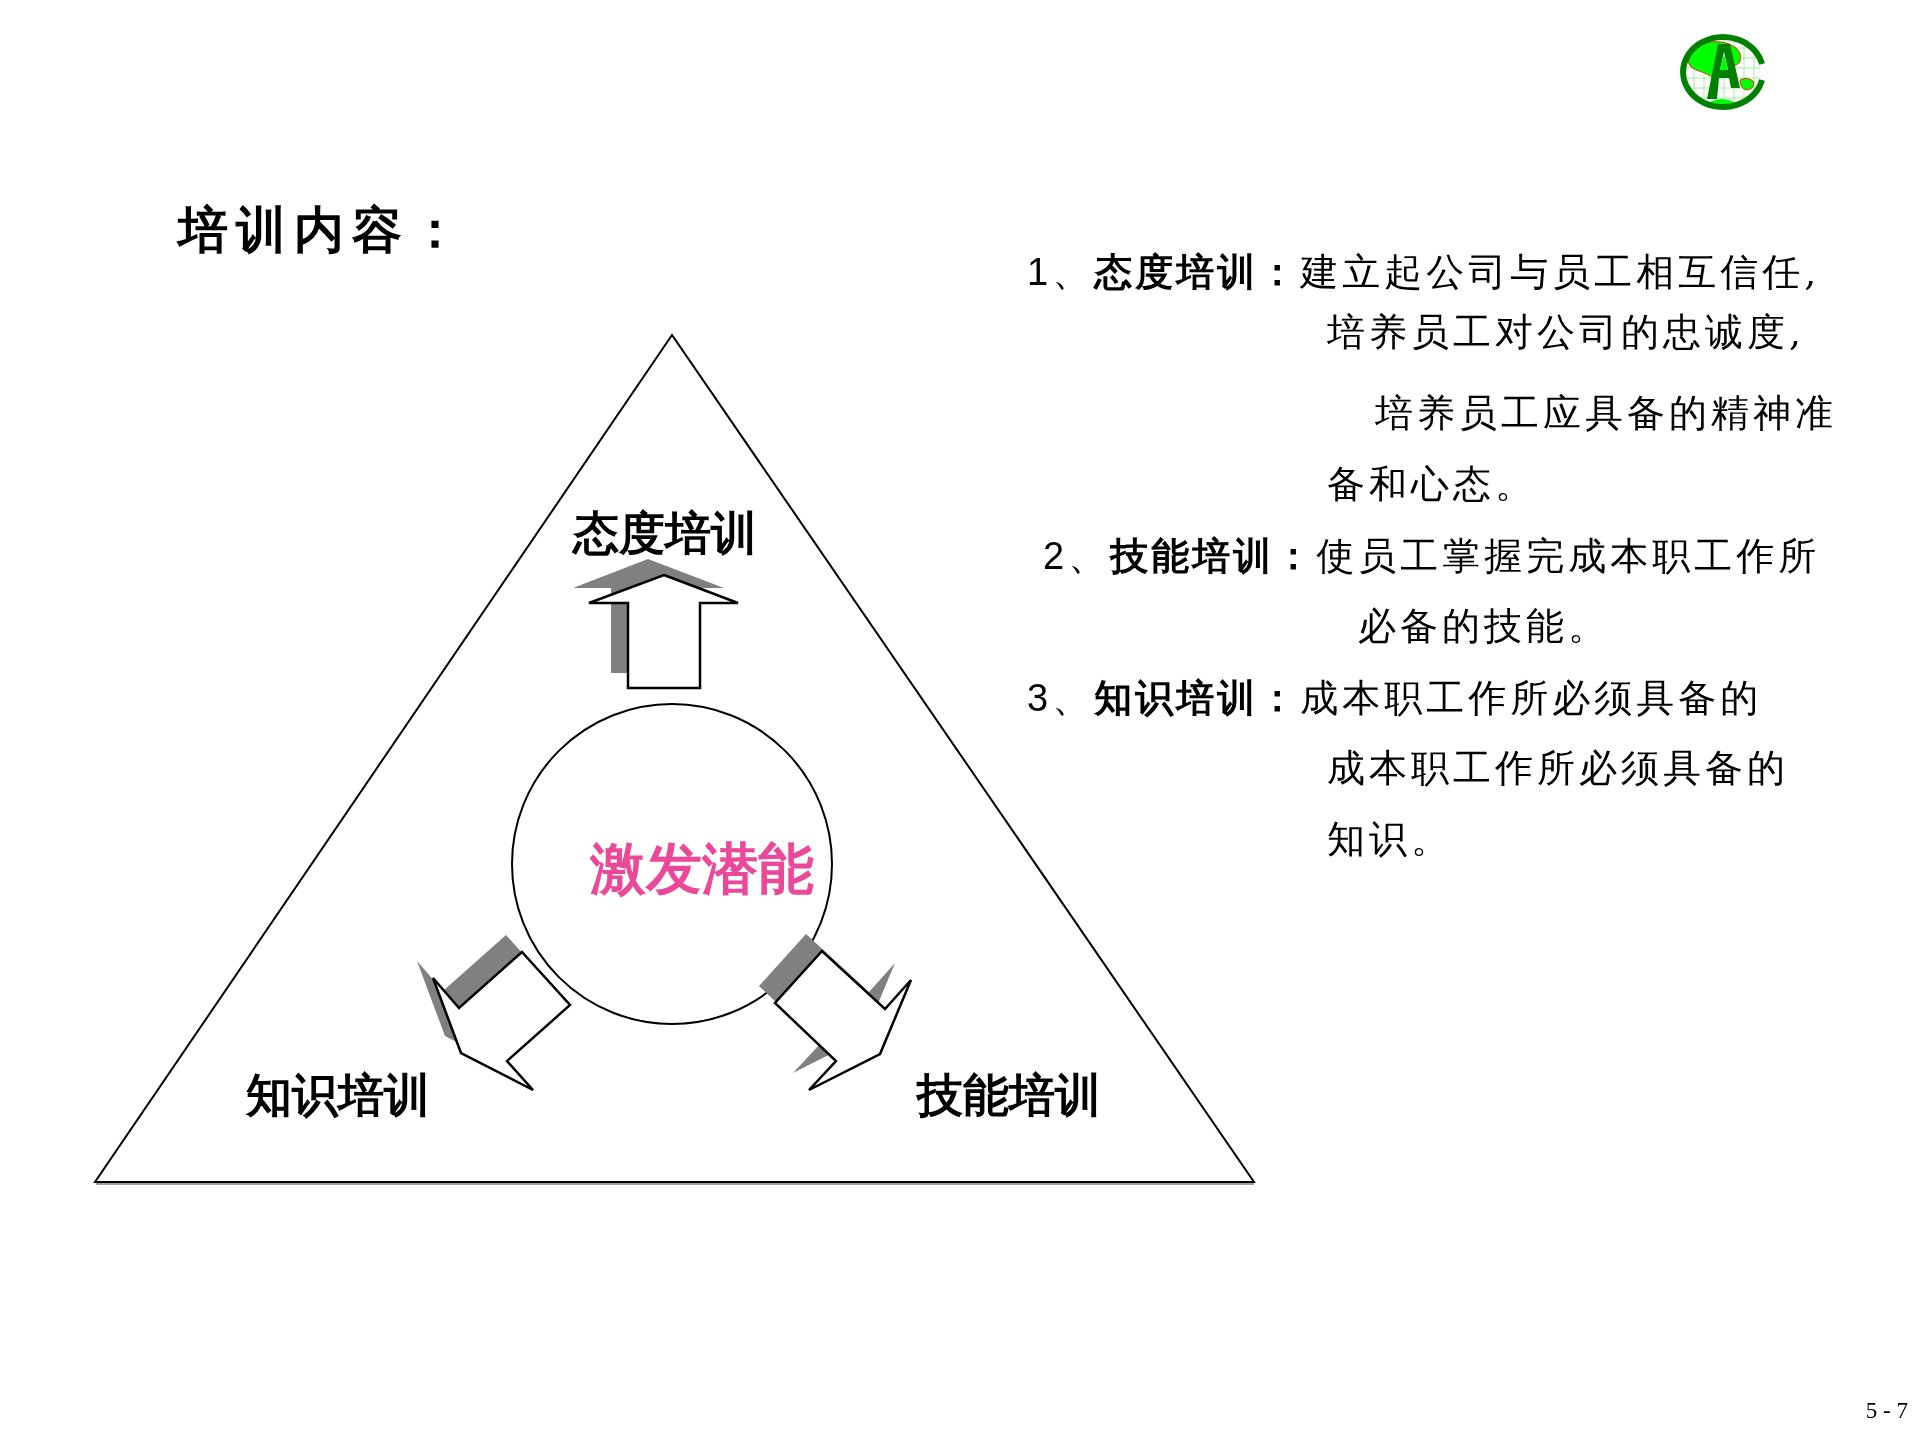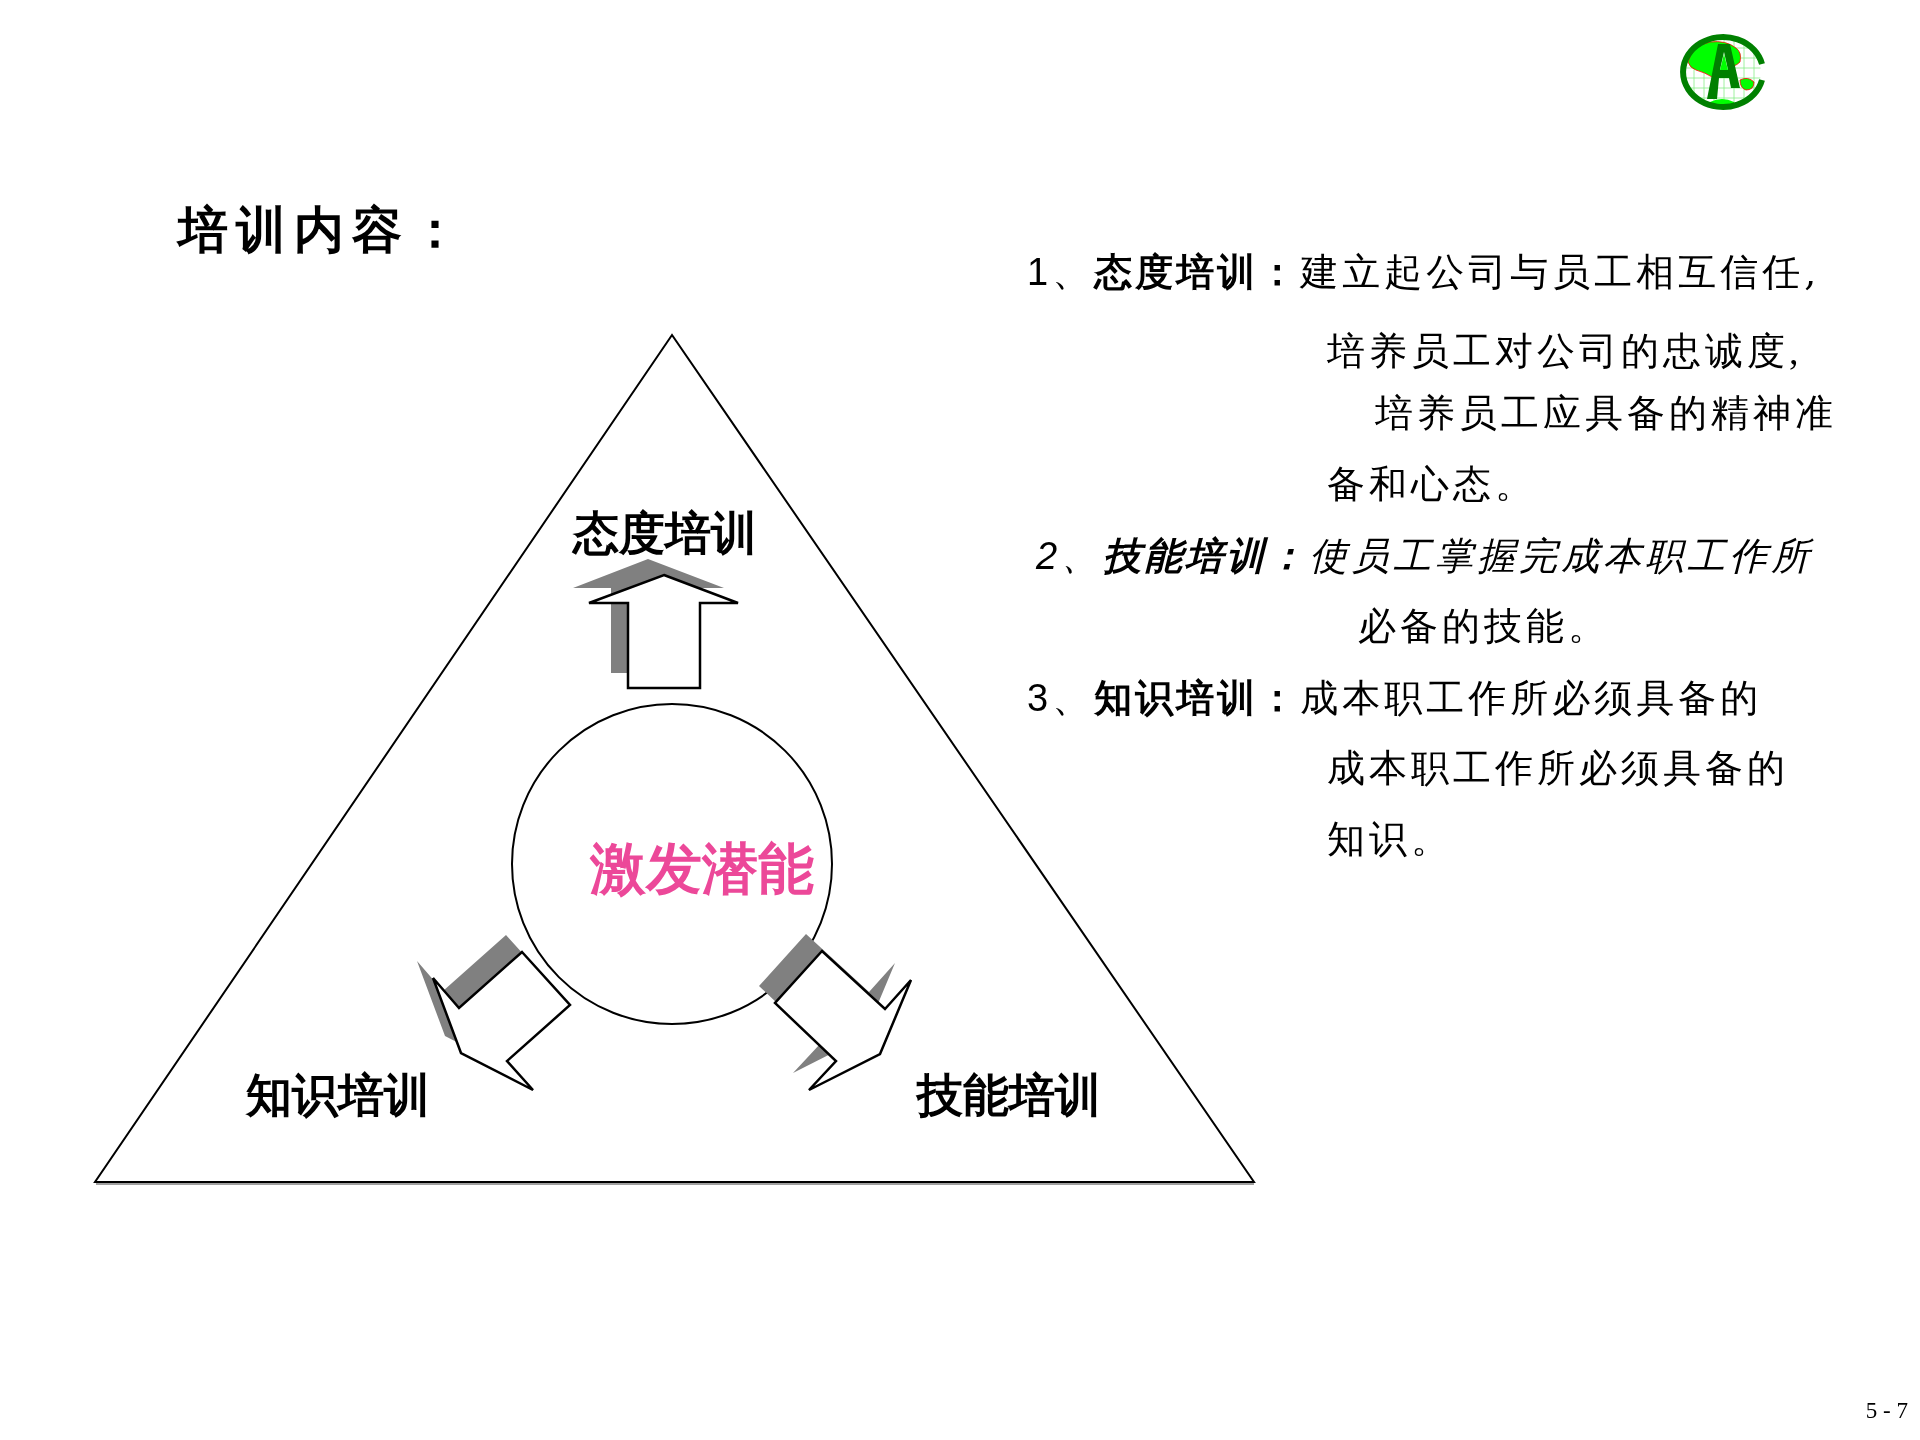--- a/index.html
+++ b/index.html
@@ -85,27 +85,27 @@
 <div class="abs center-label" style="left:590px; top:844px;">激发潜能</div>
 <div class="abs diag-label" style="left:246px; top:1070px;">知识培训</div>
 <div class="abs diag-label" style="left:917px; top:1070px;">技能培训</div>
 
 <div class="abs list">
 
   <div>
     <div class="item-line" style="left:0; top:0;">
       <span class="item-num">1、</span><span class="item-head">态度培训</span><span class="item-colon">：</span><span>建立起公司与员工相互信任,</span>
     </div>
-    <div class="item-line" style="left:300px; top:80px;font-family:Liberation Serif, serif;">培养员工对公司的忠诚度,</div>
+    <div class="item-line" style="left:300px; top:61px;">培养员工对公司的忠诚度,</div>
     <div class="item-line" style="left:300px; top:142px;margin-left:48px;">培养员工应具备的精神准</div>
     <div class="item-line" style="left:300px; top:213px;">备和心态。</div>
   </div>
 
   <div>
-    <div class="item-line" style="left:9px; top:284px;font-style:italic;">
+    <div class="item-line" style="left:16px; top:284px;">
       <span class="item-num">2、</span><span class="item-head">技能培训</span><span class="item-colon">：</span><span>使员工掌握完成本职工作所</span>
     </div>
     <div class="item-line" style="left:300px; top:355px;margin-left:31px;">必备的技能。</div>
   </div>
 
   <div>
     <div class="item-line" style="left:0; top:426px;">
       <span class="item-num">3、</span><span class="item-head">知识培训</span><span class="item-colon">：</span><span>成本职工作所必须具备的</span>
     </div>
     <div class="item-line" style="left:300px; top:497px;">成本职工作所必须具备的</div>

